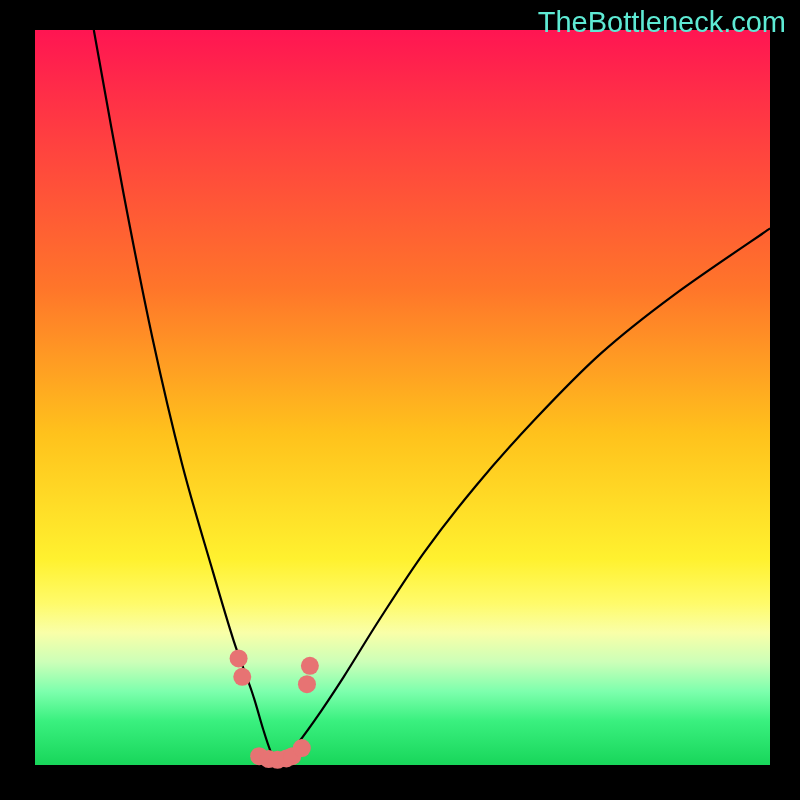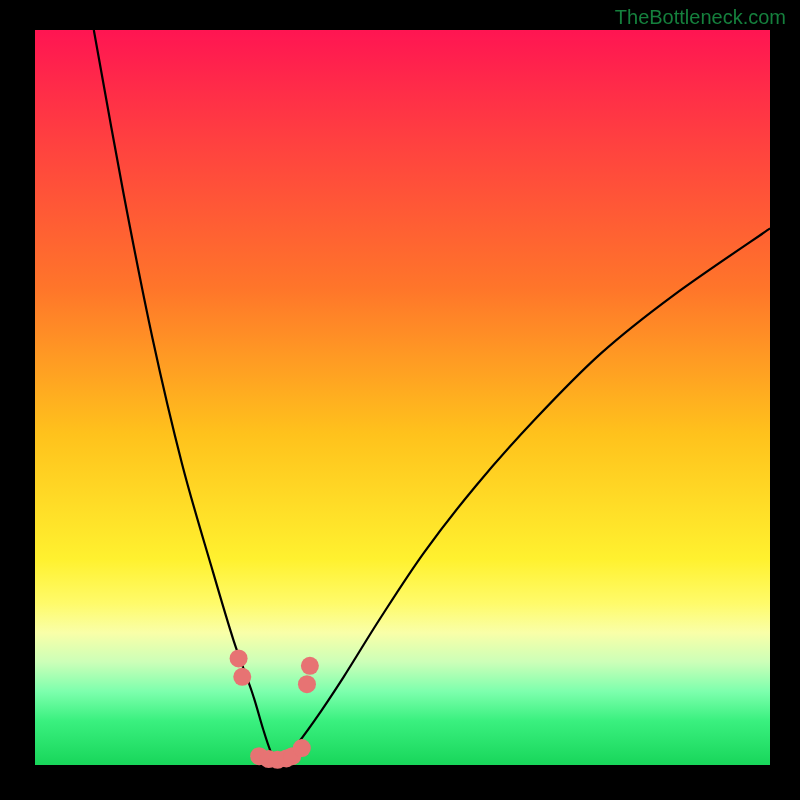--- a/index.html
+++ b/index.html
@@ -8,22 +8,22 @@
     height: 800px;
     background: #000;
     position: relative;
     overflow: hidden;
     font-family: Arial, Helvetica, sans-serif;
   }
   .watermark {
     position: absolute;
     top: 6px;
     right: 14px;
-    color: #15803d;
-    font-size: 20px;
+    color: #5eead4;
+    font-size: 29px;
     font-weight: 500;
     letter-spacing: 0px;
     z-index: 10;
     text-align: center;
   }
   .plot-area {
     position: absolute;
     left: 35px;
     top: 30px;
     width: 735px;

